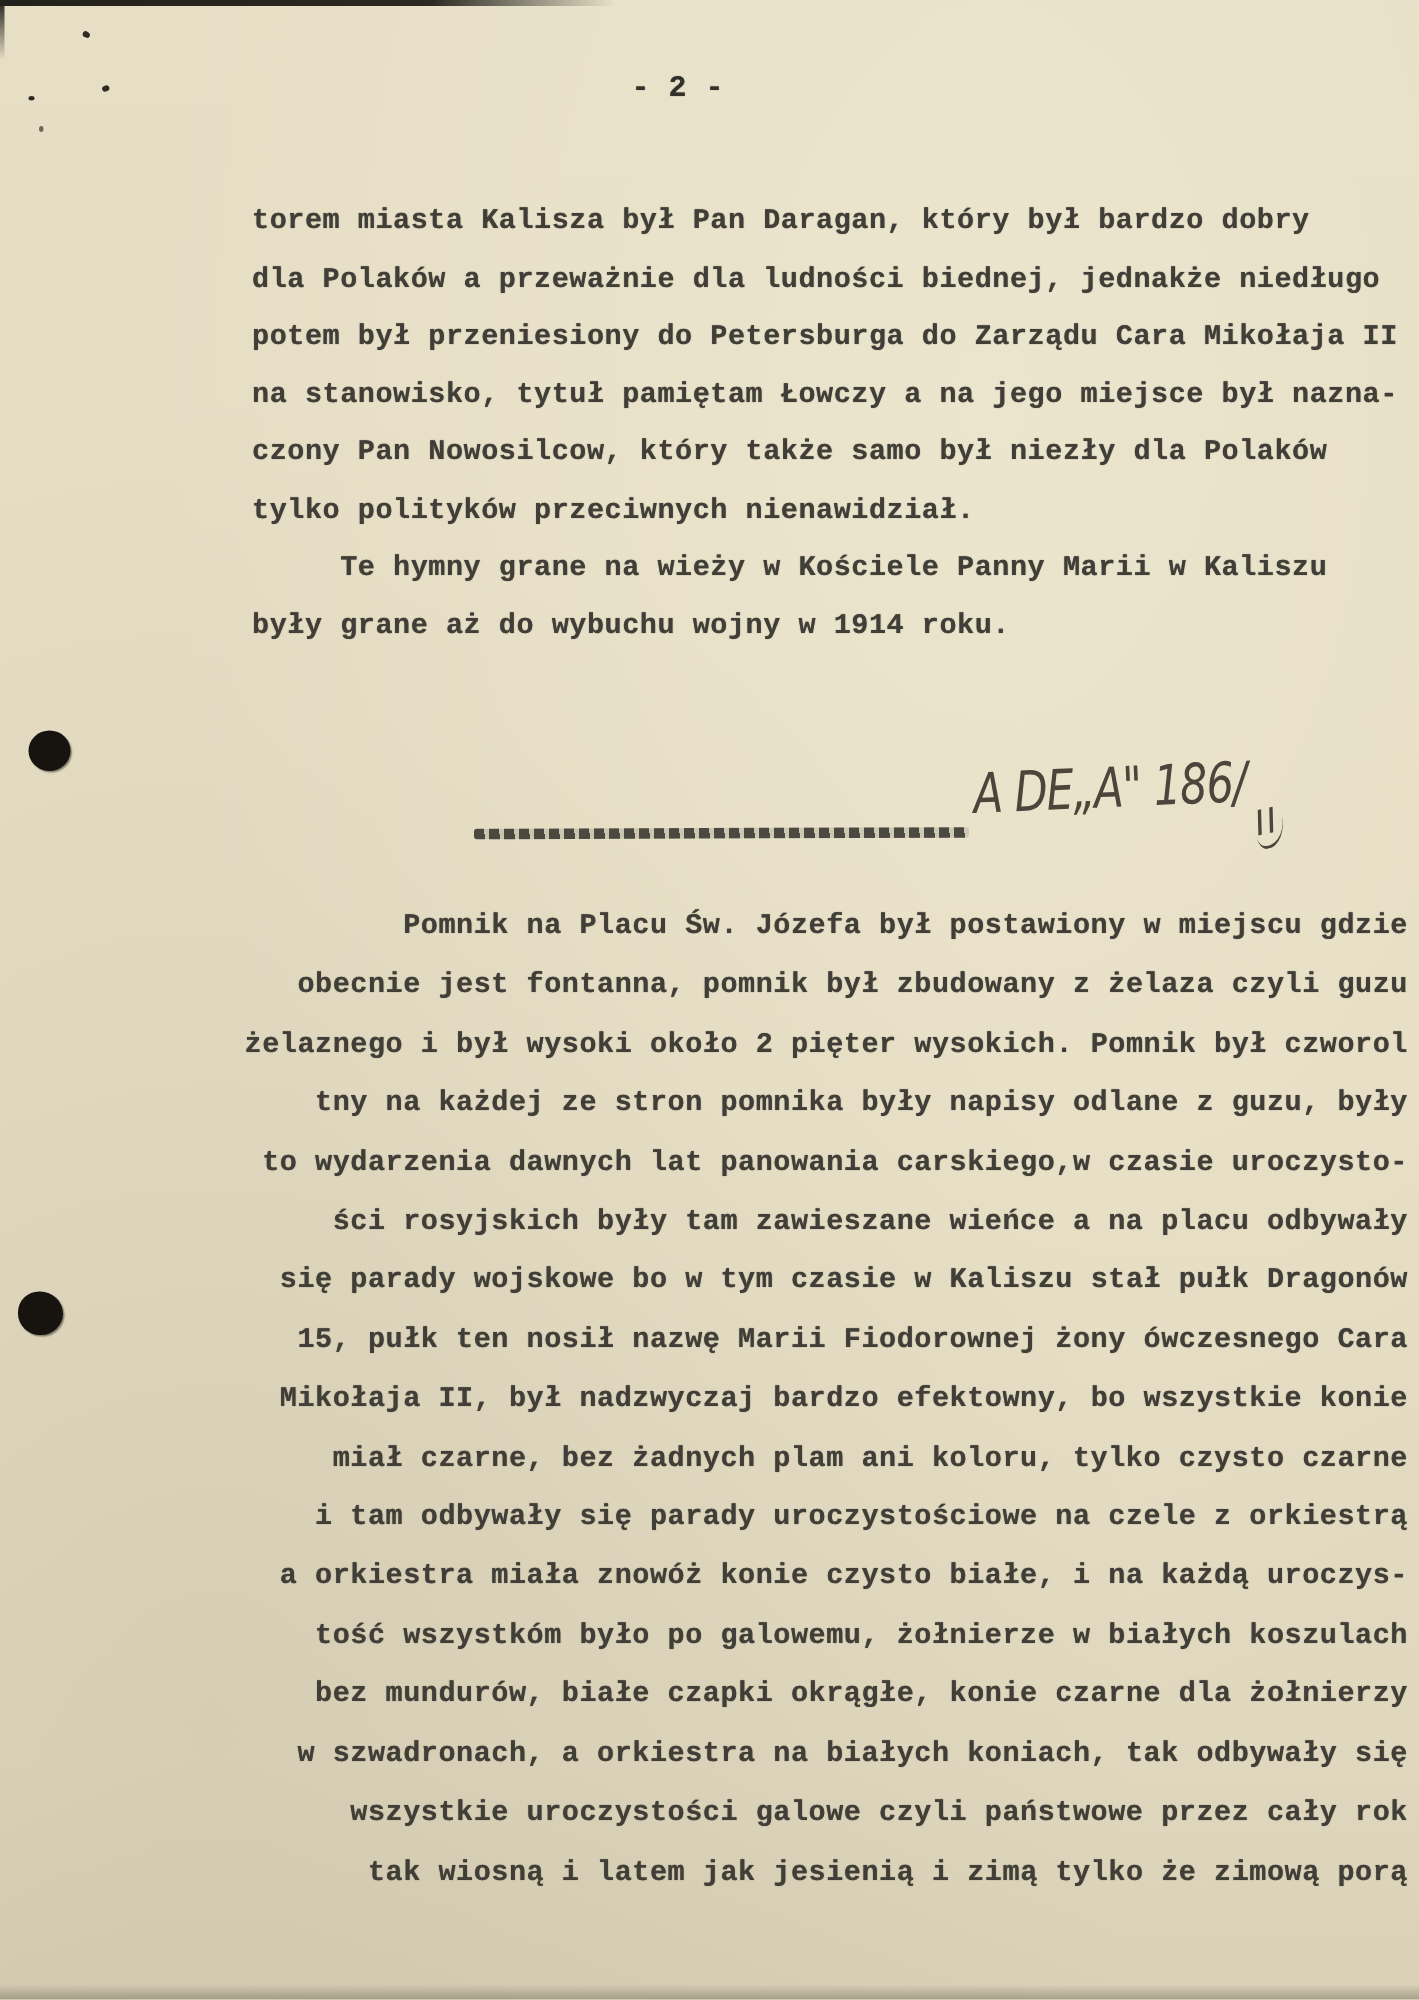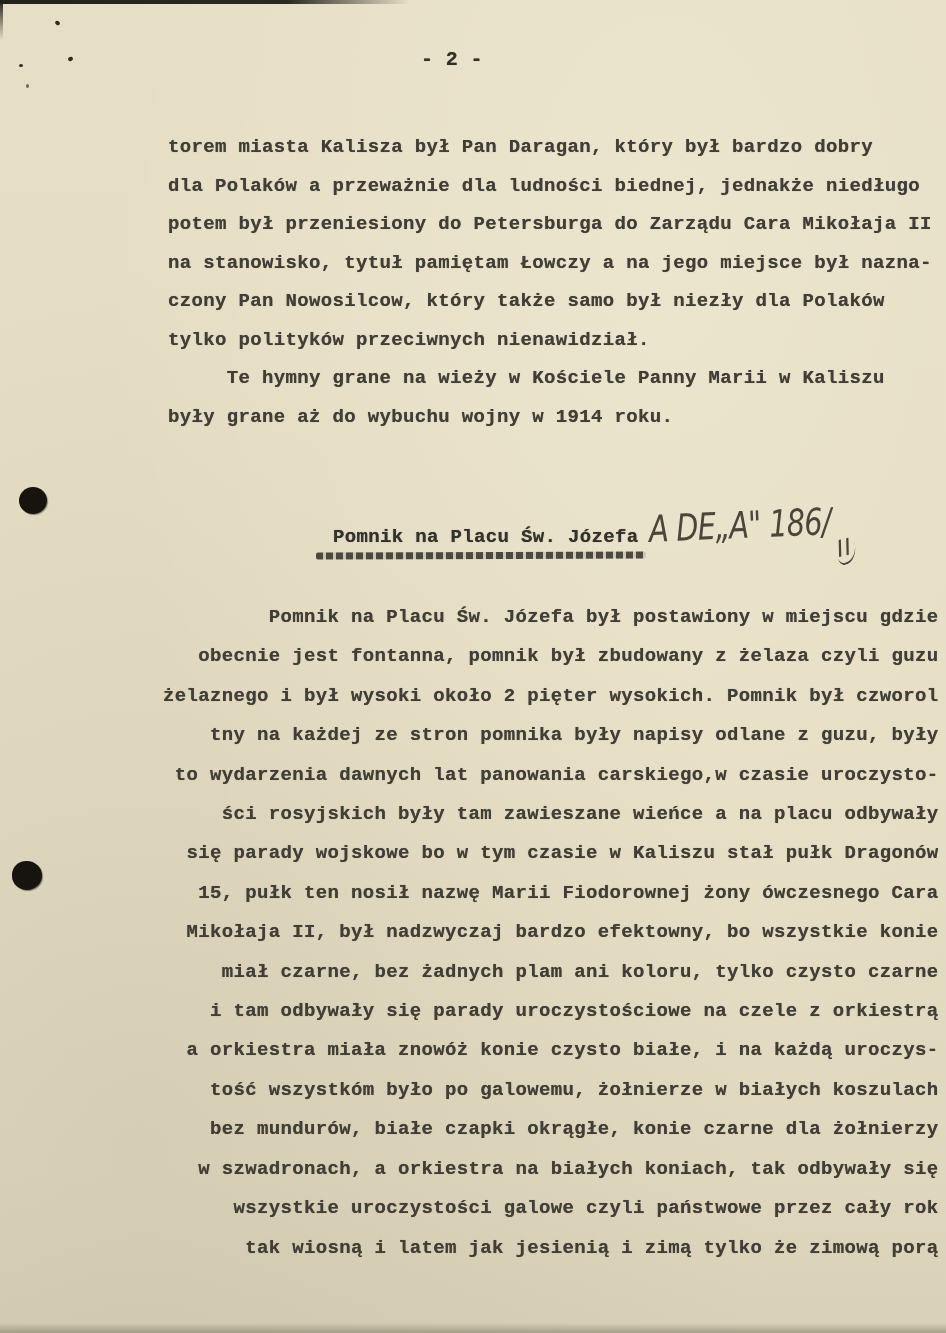--- a/index.html
+++ b/index.html
@@ -132,21 +132,20 @@
 
   <div class="typed block-1">torem miasta Kalisza był Pan Daragan, który był bardzo dobry
 dla Polaków a przeważnie dla ludności biednej, jednakże niedługo
 potem był przeniesiony do Petersburga do Zarządu Cara Mikołaja II
 na stanowisko, tytuł pamiętam Łowczy a na jego miejsce był nazna-
 czony Pan Nowosilcow, który także samo był niezły dla Polaków
 tylko polityków przeciwnych nienawidział.
      Te hymny grane na wieży w Kościele Panny Marii w Kaliszu
 były grane aż do wybuchu wojny w 1914 roku.</div>
 
-  <div class="typed heading">Pomnik na Placu Św. Józefa</div>
   <div class="heading-underline"></div>
 
   <div class="annotation">
     <span class="ann-main">A DE„A" 186/</span>
     <span class="ann-sub">II</span>
   </div>
 
   <div class="typed block-2">     Pomnik na Placu Św. Józefa był postawiony w miejscu gdzie
 obecnie jest fontanna, pomnik był zbudowany z żelaza czyli guzu
 żelaznego i był wysoki około 2 pięter wysokich. Pomnik był czworol

